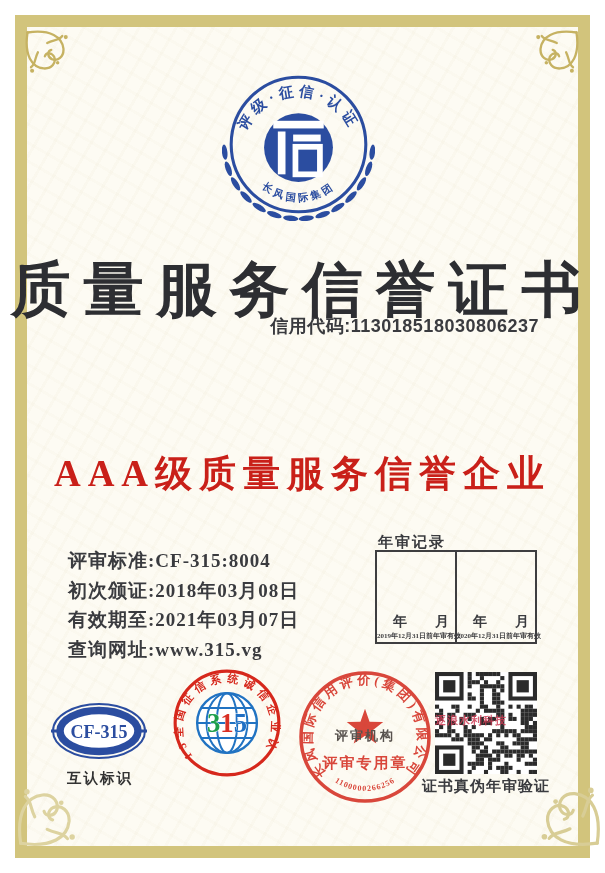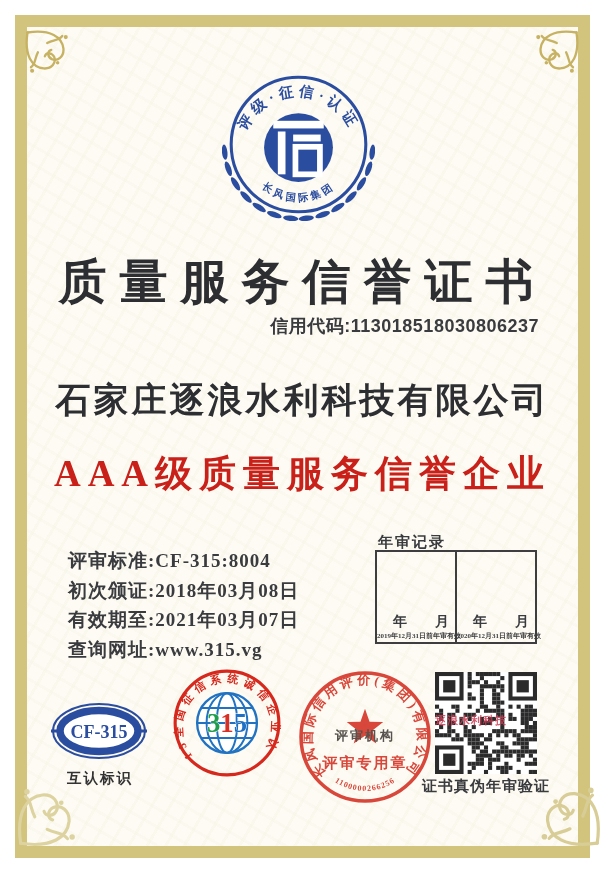--- a/index.html
+++ b/index.html
@@ -3,21 +3,21 @@
 <meta charset="utf-8">
 <style>
   html,body{margin:0;padding:0;background:#888;}
   .page{position:relative;width:605px;height:873px;background:#ffffff;overflow:hidden;
         font-family:"Liberation Sans",sans-serif;}
   .frame{position:absolute;inset:15px;border:12px solid #d2c47c;background:#fdfbf3;
          background-image:repeating-linear-gradient(120deg, rgba(205,190,140,.05) 0 3px, transparent 3px 16px),
                           repeating-linear-gradient(30deg, rgba(205,190,140,.04) 0 3px, transparent 3px 16px);}
   .abs{position:absolute;}
   .ctr{left:0;right:0;text-align:center;}
-  .title{top:250px;font-size:48px;font-weight:bold;letter-spacing:13px;color:#2d2e32;}
+  .title{top:250px;font-size:60px;font-weight:bold;letter-spacing:13px;color:#2d2e32;}
   .credit{top:314px;right:66px;font-size:18px;font-weight:bold;color:#3a3b3f;letter-spacing:.5px;}
   .company{top:377px;font-size:35px;font-weight:bold;letter-spacing:3px;color:#2d2e32;}
   .award{top:449px;font-size:37px;font-weight:bold;letter-spacing:7px;color:#c92019;
          font-family:"Liberation Serif",serif;}
   .details{left:68px;top:546px;font-family:"Liberation Serif",serif;font-weight:bold;
            font-size:19px;line-height:29.5px;color:#3a3b3f;letter-spacing:1px;}
   .ar-label{left:378px;top:533px;font:bold 15px "Liberation Serif",serif;color:#3a3b3f;letter-spacing:2px;}
   .ar-box{left:375px;top:550px;width:158px;height:90px;border:2px solid #3e3e40;display:flex;}
   .ar-cell{flex:1;position:relative;text-decoration:underline;}
   .ar-cell.first{border-right:2px solid #3e3e40;}
@@ -100,21 +100,20 @@
       <circle cx="0" cy="4" r="45" fill="#2b4da0"></circle>
       <rect x="-33" y="-31" width="66" height="10" fill="#fff"></rect>
       <rect x="-27" y="-17" width="10" height="56" fill="#fff"></rect>
       <rect x="-7" y="-13" width="36" height="9" fill="#fff"></rect>
       <rect x="-4" y="3" width="32" height="36" fill="none" stroke="#fff" stroke-width="7.5"></rect>
     </g>
   </svg>
 
   <div class="abs ctr title">质量服务信誉证书</div>
   <div class="abs credit">信用代码:113018518030806237</div>
-  <div class="abs ctr company">石家庄逐浪水利科技有限公司</div>
   <div class="abs ctr award">AAA级质量服务信誉企业</div>
 
   <div class="abs details">
     <div>评审标准:CF-315:8004</div>
     <div>初次颁证:2018年03月08日</div>
     <div>有效期至:2021年03月07日</div>
     <div>查询网址:www.315.vg</div>
   </div>
 
   <div class="abs ar-label">年审记录</div>

